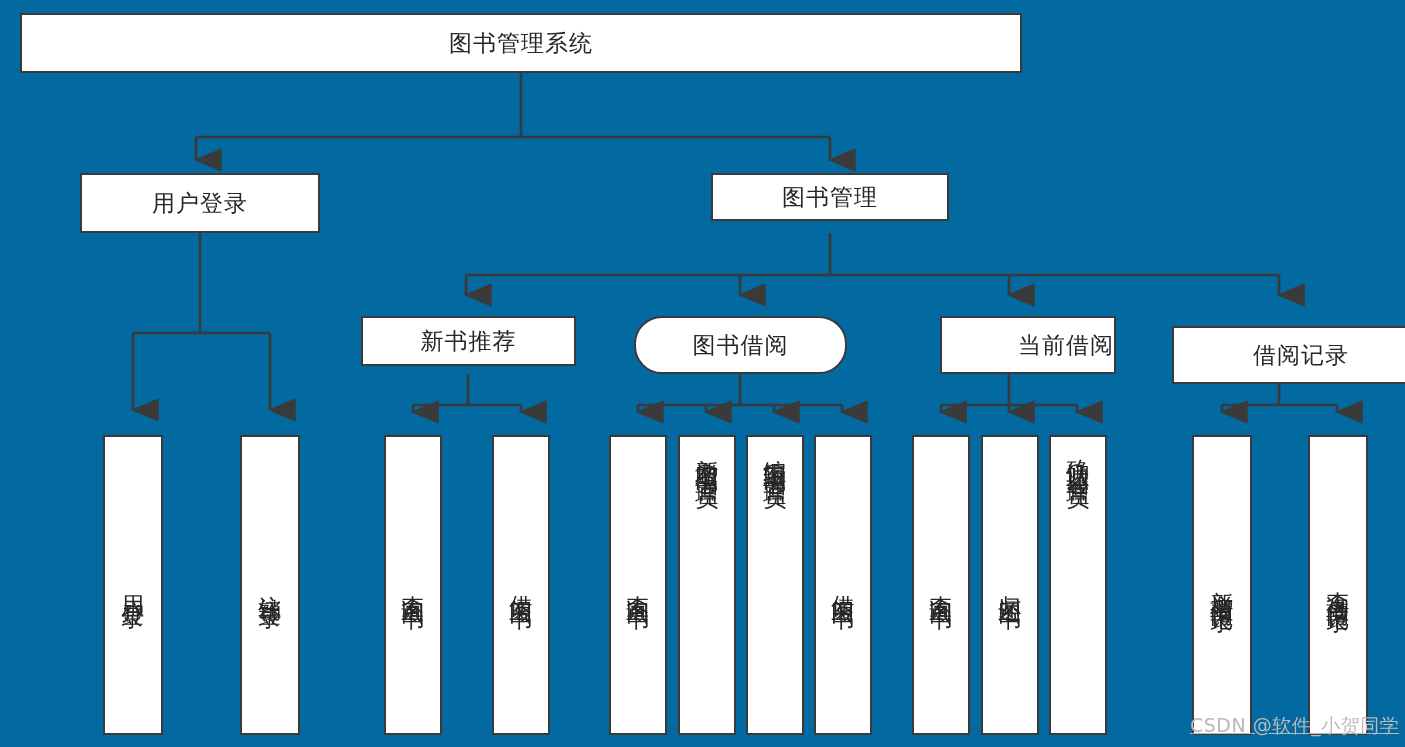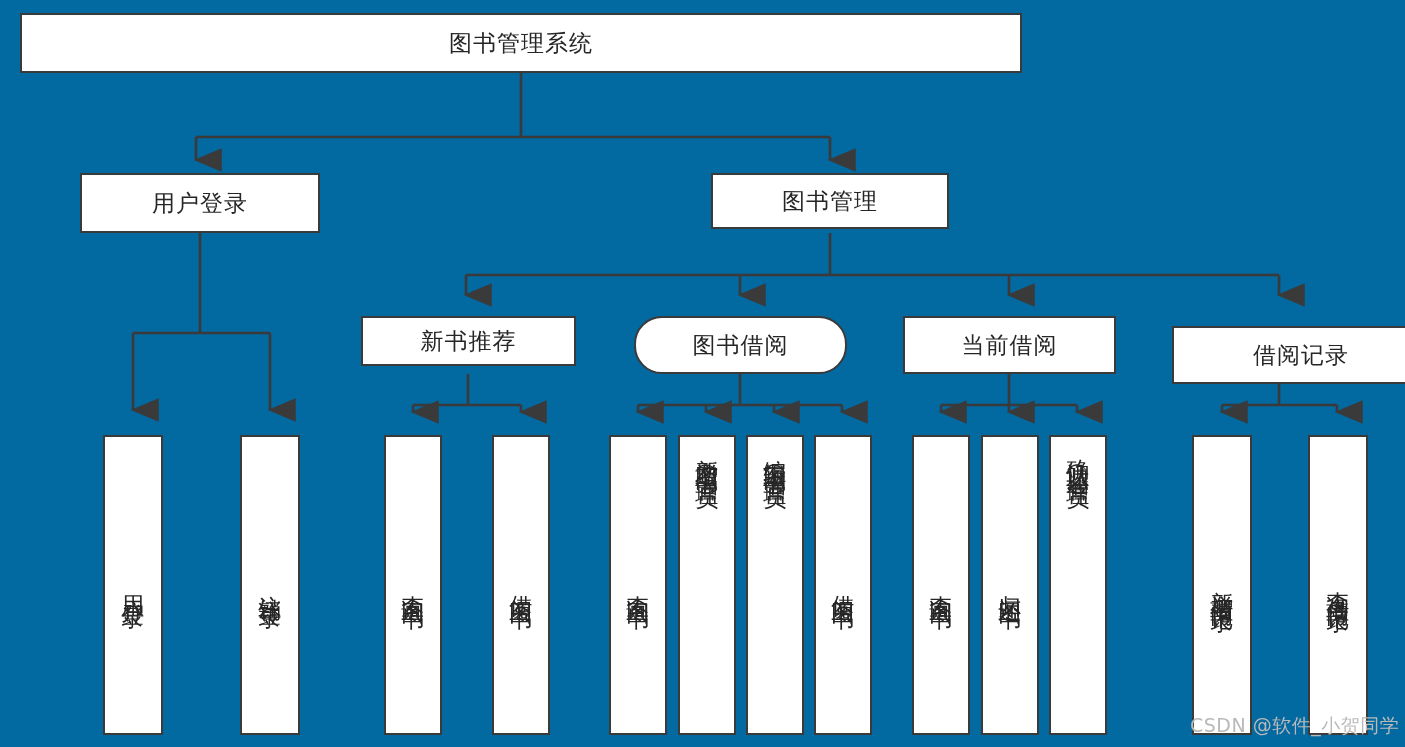--- a/index.html
+++ b/index.html
@@ -121,33 +121,33 @@
   </svg>
 
   <div class="node horiz" style="left:20px; top:13px; width:1002px; height:60px;">
     <span>图书管理系统</span>
   </div>
 
   <div class="node horiz" style="left:80px; top:173px; width:240px; height:60px;">
     <span>用户登录</span>
   </div>
 
-  <div class="node horiz" style="left:711px; top:173px; width:238px; height:56px;">
+  <div class="node horiz" style="left:711px; top:173px; width:238px; height:48px;">
     <span>图书管理</span>
   </div>
 
   <div class="node horiz" style="left:361px; top:316px; width:215px; height:50px;">
     <span>新书推荐</span>
   </div>
 
   <div class="node horiz" style="left:634px; top:316px; width:213px; height:58px;border-radius:28px;">
     <span>图书借阅</span>
   </div>
 
-  <div class="node horiz" style="left:903px; top:316px; width:213px; height:58px;">
+  <div class="node horiz" style="left:940px; top:316px; width:176px; height:58px;justify-content:flex-end;">
     <span>当前借阅</span>
   </div>
 
   <div class="node horiz" style="left:1172px; top:326px; width:258px; height:58px;">
     <span>借阅记录</span>
   </div>
 
   <div class="node vert centered" style="left:103px; top:435px; width:60px; height:300px;">
     <span class="vlabel">用户登录</span>
   </div>
@@ -193,15 +193,15 @@
   </div>
 
   <div class="node vert centered" style="left:1192px; top:435px; width:60px; height:300px;">
     <span class="vlabel">新增借阅记录</span>
   </div>
 
   <div class="node vert centered" style="left:1308px; top:435px; width:60px; height:300px;">
     <span class="vlabel">查询借阅记录</span>
   </div>
 
-  <div class="watermark" style="left:1190px; top:713px;">CSDN @软件_小贺同学</div>
+  <div class="watermark" style="left:1190px; top:713px;text-decoration:underline;">CSDN @软件_小贺同学</div>
 
 </div>
 
 </body></html>

